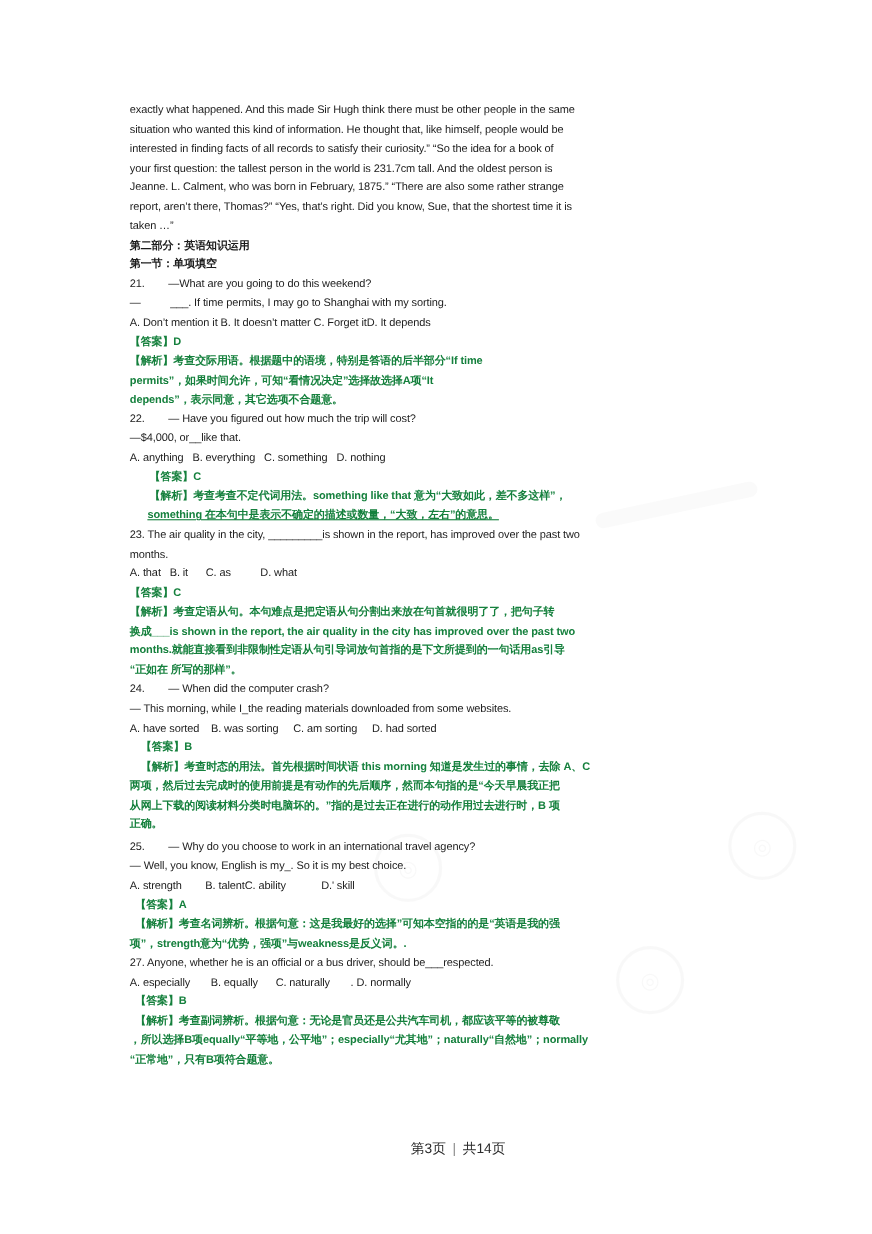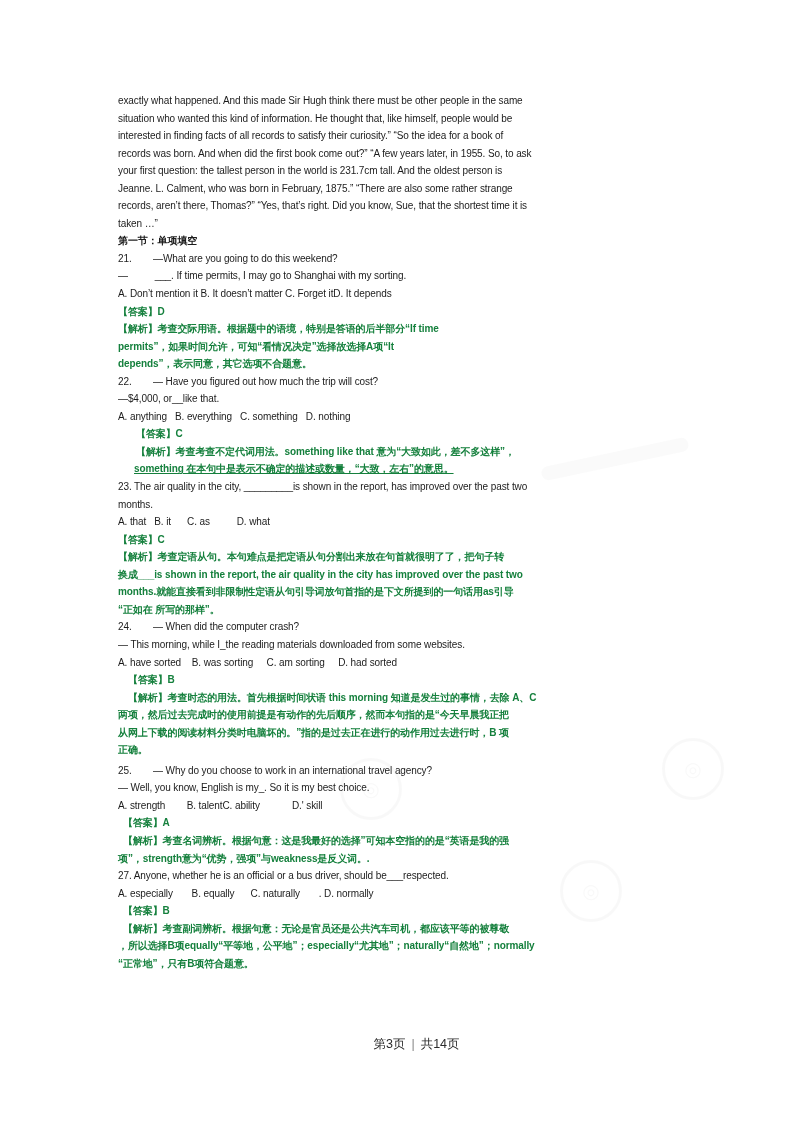--- a/index.html
+++ b/index.html
@@ -57,25 +57,25 @@
 </style>
 </head>
 <body>
 
 <div class="page">
 
   <div class="content" id="doc-content">
       <div class="line">exactly what happened. And this made Sir Hugh think there must be other people in the same</div>
       <div class="line">situation who wanted this kind of information. He thought that, like himself, people would be</div>
       <div class="line">interested in finding facts of all records to satisfy their curiosity.” “So the idea for a book of</div>
-      <div class="line">records was born. And when did the first book come out?” “A few years later, in 1955. So, to ask</div>
       <div class="line">your first question: the tallest person in the world is 231.7cm tall. And the oldest person is</div>
       <div class="line">Jeanne. L. Calment, who was born in February, 1875.” “There are also some rather strange</div>
-      <div class="line">records, aren’t there, Thomas?” “Yes, that’s right. Did you know, Sue, that the shortest time it is</div>
+      <div class="line">report, aren’t there, Thomas?” “Yes, that’s right. Did you know, Sue, that the shortest time it is</div>
       <div class="line">taken …”</div>
+      <div class="line boldk">第二部分：英语知识运用</div>
       <div class="line boldk">第一节：单项填空</div>
       <div class="line">21.        —What are you going to do this weekend?</div>
       <div class="line">—          ___. If time permits, I may go to Shanghai with my sorting.</div>
       <div class="line">A. Don’t mention it B. It doesn’t matter C. Forget itD. It depends</div>
       <div class="line red">【答案】D</div>
       <div class="line red">【解析】考查交际用语。根据题中的语境，特别是答语的后半部分“If time</div>
       <div class="line red">permits”，如果时间允许，可知“看情况决定”选择故选择A项“It</div>
       <div class="line red">depends”，表示同意，其它选项不合题意。</div>
       <div class="line">22.        — Have you figured out how much the trip will cost?</div>
       <div class="line">—$4,000, or__like that.</div>

